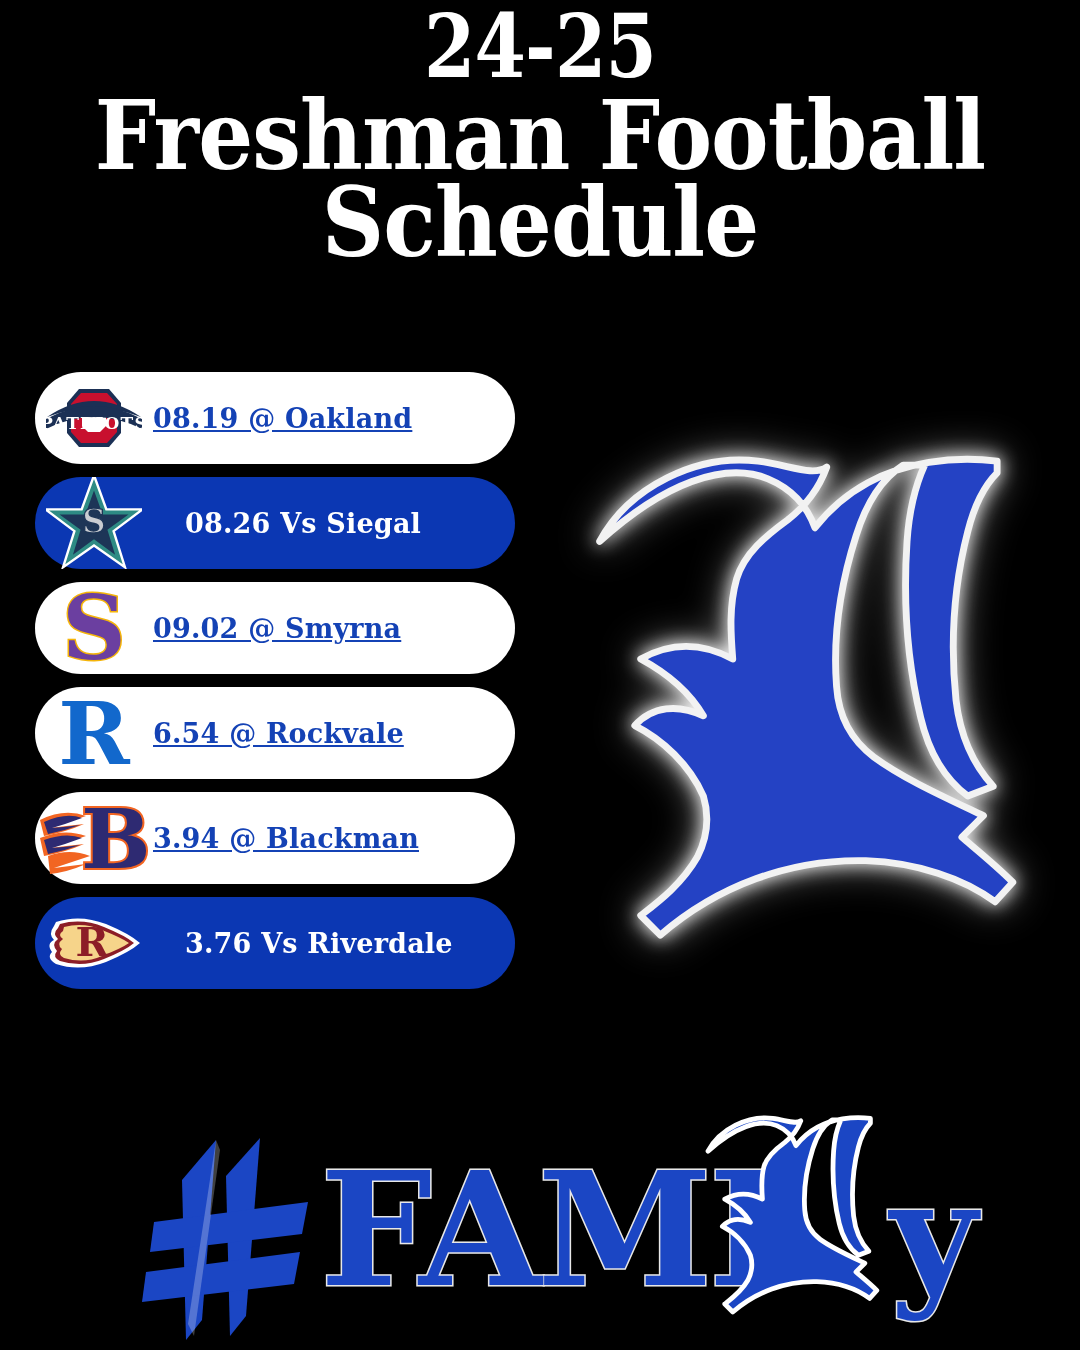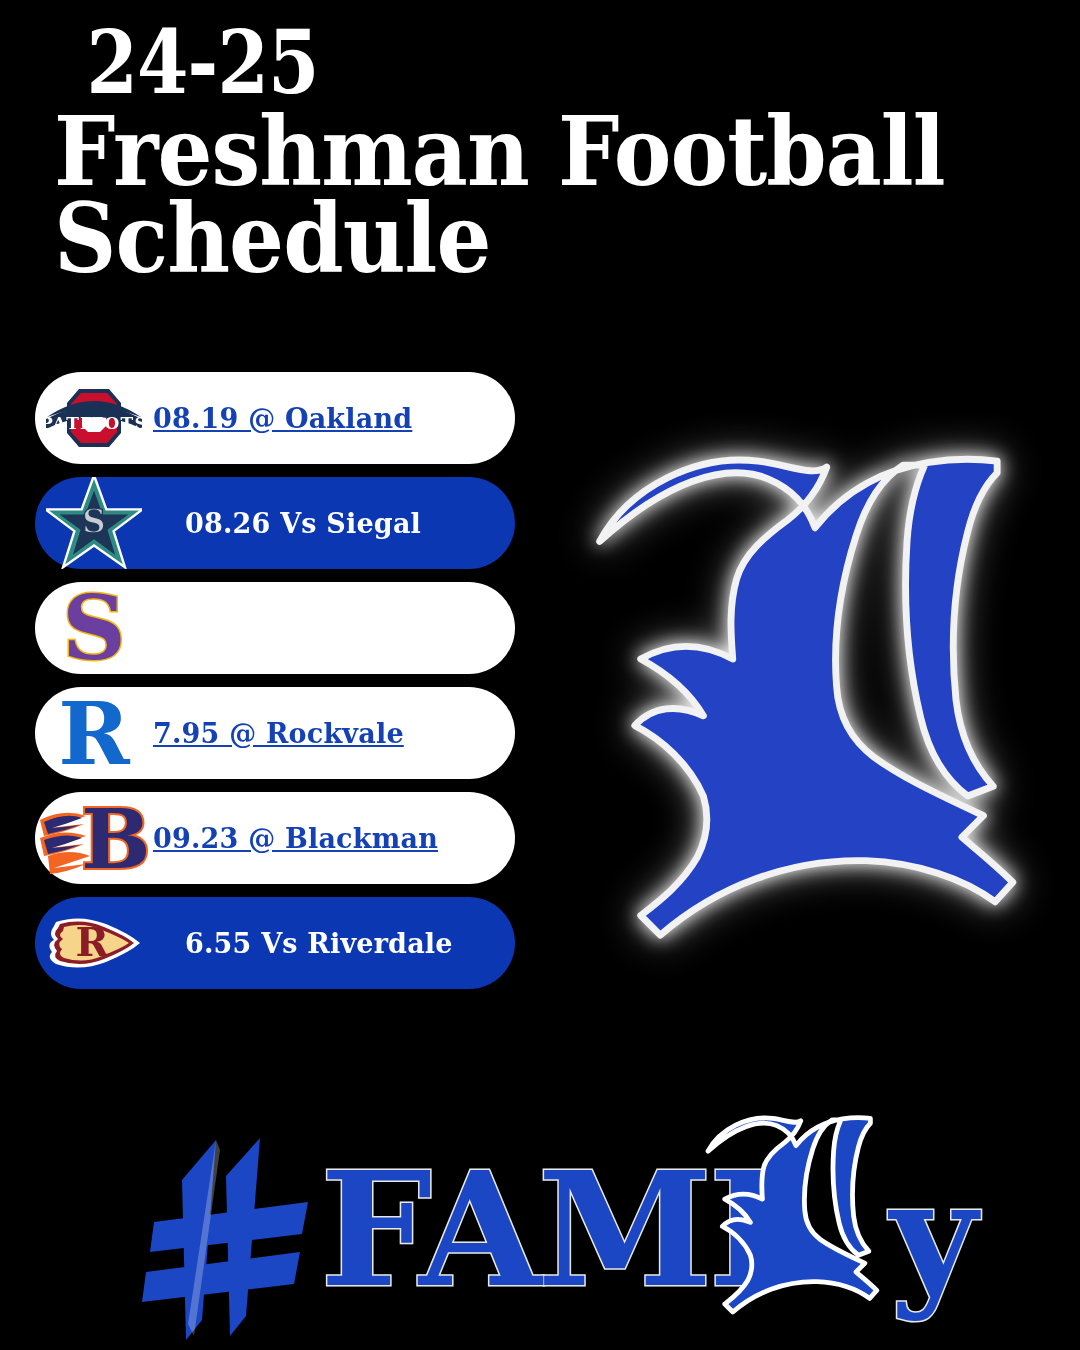--- a/index.html
+++ b/index.html
@@ -3,21 +3,21 @@
 <meta charset="utf-8">
 <style>
   html,body{margin:0;padding:0;background:#000;}
   body{
     width:1080px;height:1350px;overflow:hidden;position:relative;
     font-family:"DejaVu Serif", serif;
     background:#000000;
   }
   
   #title-block{
-    position:absolute;left:0;top:20px;width:1080px;
+    position:absolute;left:0;top:4px;width:1080px;text-align:center;
     color:#ffffff;
     font-family:"DejaVu Serif", serif;
     font-weight:bold;
     line-height:0.96;
     letter-spacing:-1px;
   }
   #title-year{
     font-size:88px;
     transform:scaleX(0.84);
     display:block;
@@ -131,67 +131,68 @@
   </div>
 
   <div class="pill white">
     <div class="logo-wrap">
       <svg width="78" height="86" viewBox="0 0 78 86">
         <g>
           <text x="39" y="74" font-family="DejaVu Serif, serif" font-size="88" font-weight="bold" fill="#6b3fa0" stroke="#f5b50a" stroke-width="3" text-anchor="middle" paint-order="stroke">S</text>
         </g>
       </svg>
     </div>
+    <span class="game-text">09.02 @ Smyrna</span>
   </div>
 
 
   <div class="pill white">
     <div class="logo-wrap">
       <svg width="80" height="82" viewBox="0 0 80 82">
         <g>
           <text x="40" y="72" font-family="DejaVu Serif, serif" font-size="86" font-weight="bold" fill="#1268cc" stroke="#ffffff" stroke-width="3" text-anchor="middle" paint-order="stroke">R</text>
         </g>
       </svg>
     </div>
-    <span class="game-text">7.95 @ Rockvale</span>
+    <span class="game-text">6.54 @ Rockvale</span>
   </div>
 
   <div class="pill white">
     <div class="logo-wrap">
       <svg width="112" height="80" viewBox="0 0 112 80">
         <g>
 
           <path d="M2 22 Q26 10 48 18 Q30 24 12 30 Q28 28 46 26 Q28 34 6 38 Z" fill="#f26522"></path>
           <path d="M6 24 Q28 14 44 20 Q28 26 14 30 Q28 29 42 27 Q26 33 10 36 Z" fill="#2e2a72"></path>
           <path d="M2 40 Q26 30 48 38 Q30 44 12 50 Q28 48 46 46 Q28 54 6 58 Z" fill="#f26522"></path>
           <path d="M6 42 Q28 34 44 40 Q28 46 14 50 Q28 49 42 47 Q26 53 10 56 Z" fill="#2e2a72"></path>
           <path d="M10 58 Q32 50 52 58 Q34 64 16 70 Q32 68 48 66 Q30 74 12 76 Z" fill="#f26522"></path>
 
           <text x="78" y="70" font-family="DejaVu Serif, serif" font-size="82" font-weight="bold" fill="#2e2a72" stroke="#f26522" stroke-width="4" text-anchor="middle" paint-order="stroke">B</text>
         </g>
       </svg>
     </div>
-    <span class="game-text">09.23 @ Blackman</span>
+    <span class="game-text">3.94 @ Blackman</span>
   </div>
 
   <div class="pill blue">
     <div class="logo-wrap">
       <svg width="100" height="74" viewBox="0 0 100 74">
         <g>
           <path d="M10 20 Q4 28 10 34 Q2 38 8 46 Q2 52 12 58 Q36 66 62 56 Q86 46 96 37
                    Q86 28 62 18 Q36 8 12 16 Z" fill="#ffffff"></path>
           <path d="M14 22 Q8 28 14 33 Q7 38 13 45 Q8 51 16 55 Q38 62 60 53 Q82 44 90 37
                    Q82 30 60 21 Q38 12 16 18 Z" fill="#8c1d27"></path>
           <path d="M19 25 Q13 29 19 33 Q12 38 18 43 Q13 49 20 52 Q40 58 58 50 Q78 42 85 37
                    Q78 32 58 24 Q40 16 20 21 Z" fill="#f6d48a"></path>
           <text x="48" y="50" font-family="DejaVu Serif, serif" font-size="40" font-weight="bold" fill="#8c1d27" text-anchor="middle">R</text>
         </g>
       </svg>
     </div>
-    <span class="game-text">6.55 Vs Riverdale</span>
+    <span class="game-text">3.76 Vs Riverdale</span>
   </div>
 
 </div>
 
 <div id="big-l">
   <svg viewBox="0 0 480 570" xmlns="http://www.w3.org/2000/svg">
     <g>
       <path d="M20 118
                C 50 62, 120 28, 182 36
                C 214 40, 238 52, 252 42

